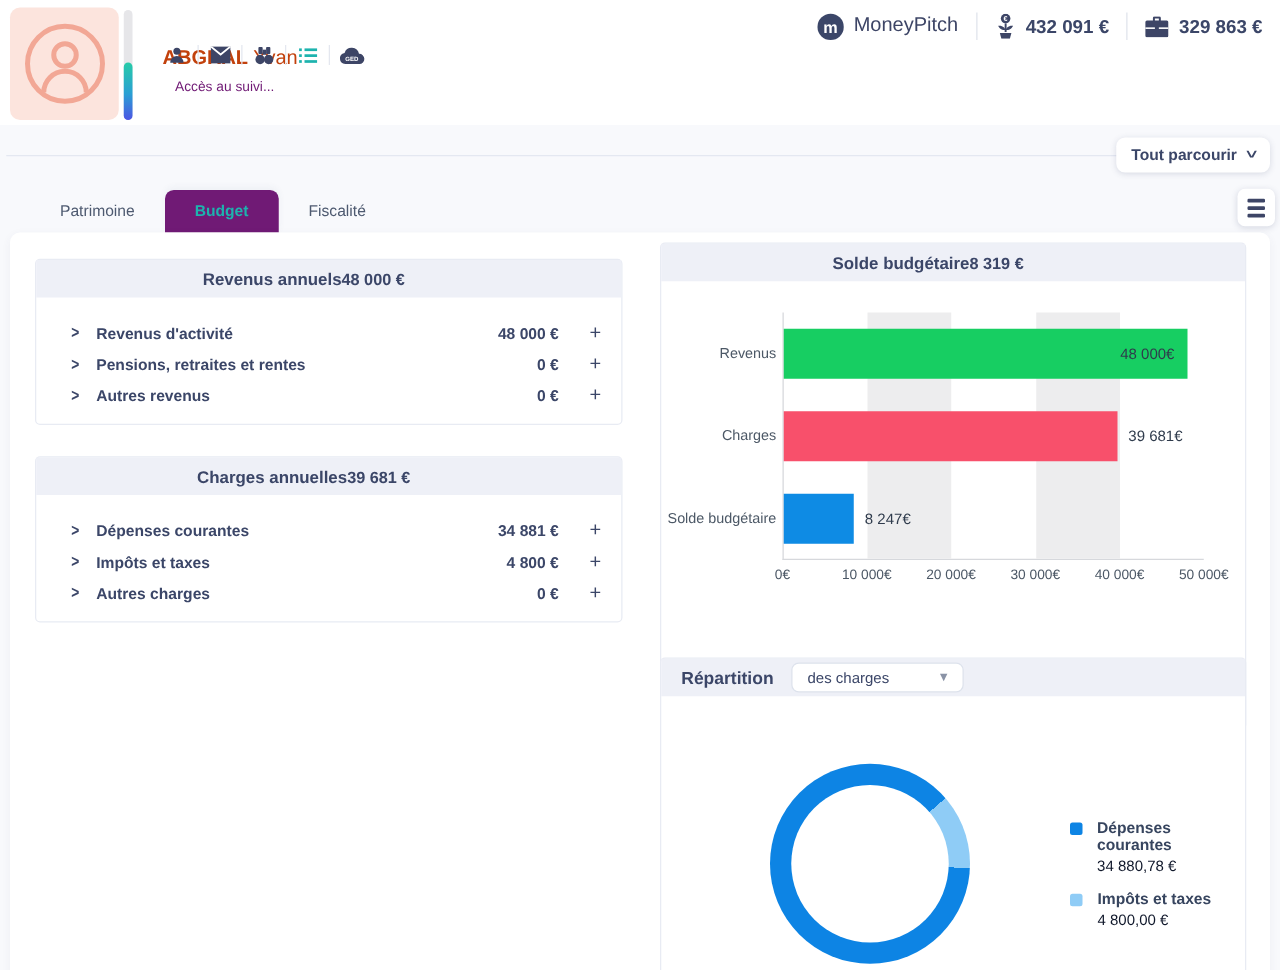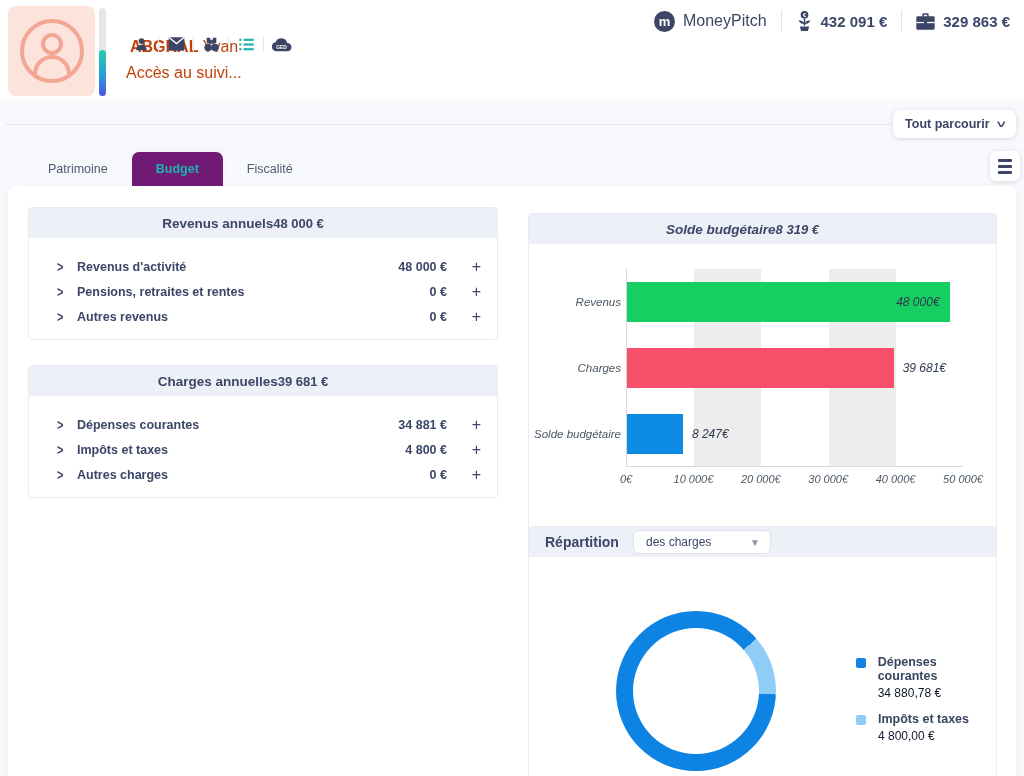--- a/index.html
+++ b/index.html
@@ -16,21 +16,21 @@
   .progress-track { position:absolute; left:99px; top:8px; width:7px; height:88px; background:#e6e6e9; border-radius:4px; }
   .progress-fill { position:absolute; left:0; bottom:0; width:7px; height:46px; border-radius:4px;
                    background:linear-gradient(180deg,#27cba8 0%,#2a9fd4 55%,#4d55e4 100%); }
   .client-name { position:absolute; left:130px; top:6px; font-size:16px; color:#c2410c;margin-top:32px; }
   .client-name b { font-weight:700; }
   .hdr-icons { position:absolute; left:130px; top:32px; display:flex; align-items:center; height:24px; }
   .hdr-icon { width:22px; height:18px; display:flex; align-items:center; justify-content:center; color:#3d4566; cursor:pointer; }
   .hdr-icon svg { display:block; }
   .hdr-icon.teal { color:#1db3ae; }
   .icon-sep { width:1px; height:16px; background:#e4e7ef; margin:0 6px; }
-  .access-link { position:absolute; left:126px; top:64px; font-size:16px; color:#c2410c; }
+  .access-link { position:absolute; left:140px; top:64px; font-size:11px; color:#701a75; }
   .hdr-right { position:absolute; right:14px; top:8px; display:flex; align-items:center; height:26px; }
   .brand { display:flex; align-items:center; }
   .brand-circle { width:21px; height:21px; border-radius:50%; background:#3b4668; color:#fff; font-weight:700;
                   font-size:13px; display:flex; align-items:center; justify-content:center; margin-right:8px; }
   .brand-name { font-size:16px; color:#3d4566; }
   .hdr-sep { width:1px; height:22px; background:#dfe3ec; margin:0 14px; }
   .hdr-amount { display:flex; align-items:center; font-size:15px; font-weight:700; color:#3b4668; }
   .hdr-amount svg { margin-right:8px; color:#3d4566; }
   
   .page-divider { position:absolute; left:5px; top:124px; width:893px; height:1px; background:#e4e8f1; }
@@ -245,21 +245,21 @@
     </div>
     <div class="list-row">
       <span class="row-chevron">&gt;</span>
       <span class="row-label">Autres charges</span>
       <span class="row-value">0 €</span>
       <span class="row-add">+</span>
     </div>
   </div>
 </div>
 
-<div class="card" style="left:528px; top:213px; width:469px; height:390px;font-style:italic;">
+<div class="card" style="left:528px; top:194px; width:469px; height:390px;">
   <div class="card-header">
     <span class="card-title">Solde budgétaire</span>
     <span class="card-total">8 319 €</span>
   </div>
   <div class="cat-col">
     <div>Revenus</div>
     <div>Charges</div>
     <div>Solde budgétaire</div>
   </div>
   <div class="plot">

